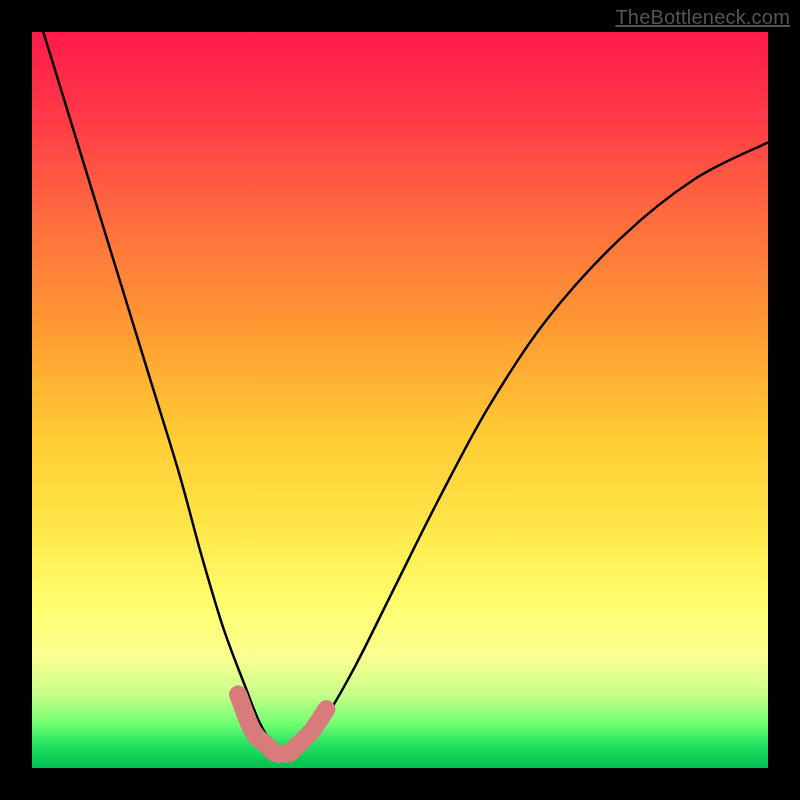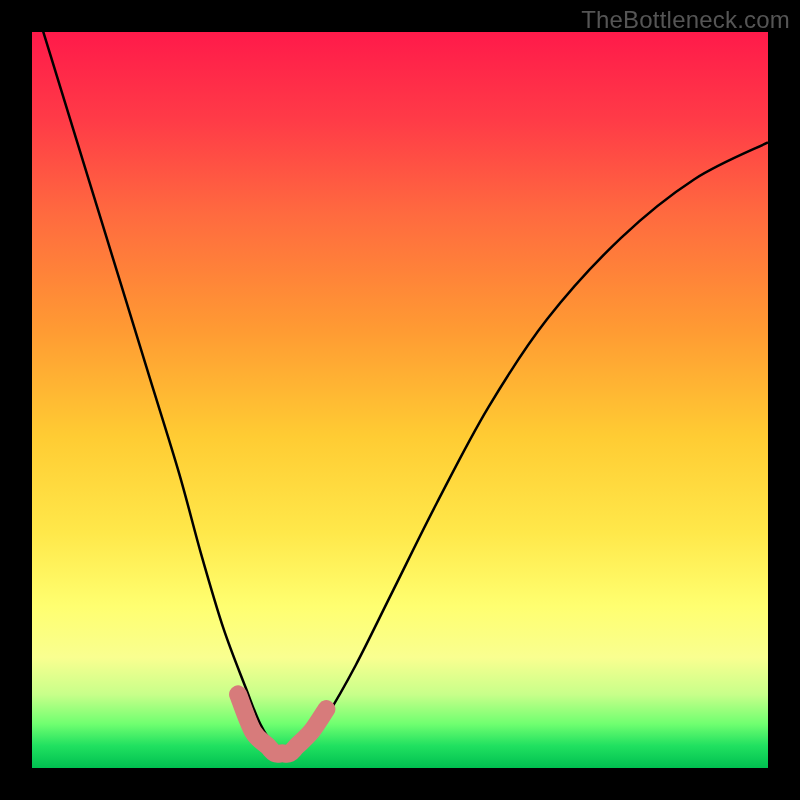--- a/index.html
+++ b/index.html
@@ -28,24 +28,25 @@
       #c8ff8a 90%,
       #70ff70 94%,
       #20e060 97%,
       #00c050 100%);
   }
   .watermark {
     position: absolute;
     top: 6px;
     right: 10px;
     font-family: Arial, Helvetica, sans-serif;
-    font-size: 24px;
+    font-size: 20px;
     color: #555;
     letter-spacing: 0.2px;
     user-select: none;
+    text-decoration: underline;
   }
   svg.curve {
     position: absolute;
     left: 0; top: 0;
     width: 736px; height: 736px;
     overflow: visible;
   }
 </style>
 </head>
 <body>

